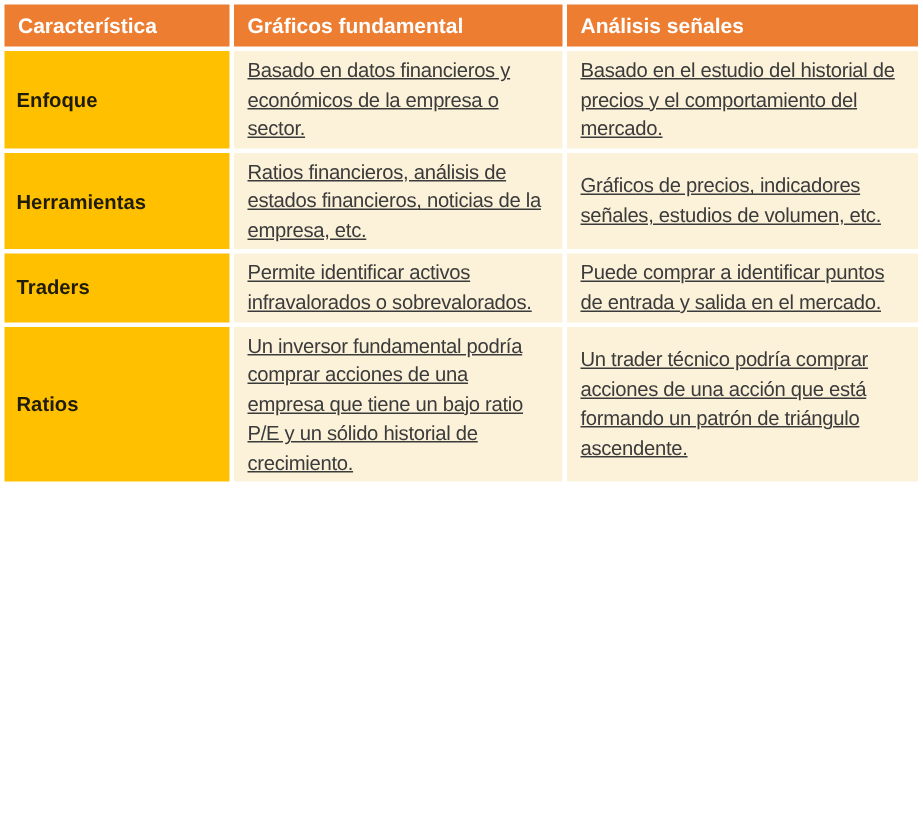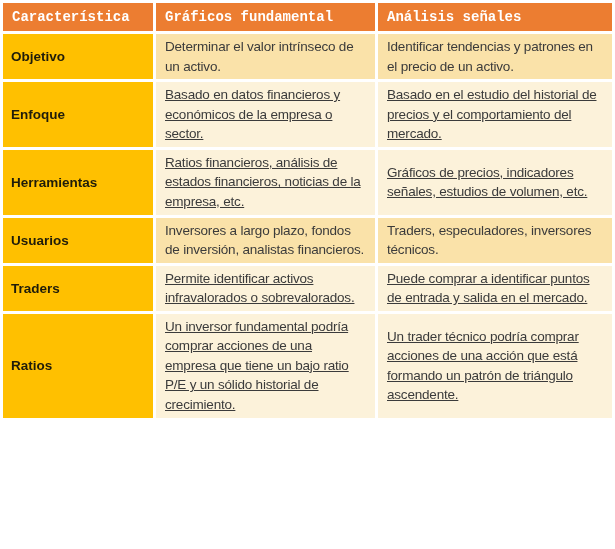--- a/index.html
+++ b/index.html
@@ -29,21 +29,20 @@
   col.c-tec{width:234px;}
   th,td{vertical-align:middle;text-align:left;}
   thead th{
     background:var(--header-bg);
     color:var(--header-ink);
     font-size:14px;
     font-weight:700;
     padding:4px 9px;
     height:20px;
     letter-spacing:0;
-    font-family:Liberation Mono, monospace;
   }
   tbody th.feature{
     background:var(--label-bg);
     color:var(--label-ink);
     font-size:13.5px;
     font-weight:700;
     padding:3px 2px 3px 8px;
     white-space:nowrap;
   }
   tbody td{
@@ -66,39 +65,29 @@
     <col class="c-tec">
   </colgroup>
   <thead>
     <tr>
       <th>Característica</th>
       <th>Gráficos fundamental</th>
       <th>Análisis señales</th>
     </tr>
   </thead>
   <tbody>
-    <tr class="band-a">
-      <th class="feature">Objetivo</th>
-      <td>Determinar el valor intrínseco de un activo.</td>
-      <td>Identificar tendencias y patrones en el precio de un activo.</td>
-    </tr>
     <tr class="band-b">
       <th class="feature">Enfoque</th>
       <td>Basado en datos financieros y económicos de la empresa o sector.</td>
       <td>Basado en el estudio del historial de precios y el comportamiento del mercado.</td>
     </tr>
     <tr class="band-b">
       <th class="feature">Herramientas</th>
       <td>Ratios financieros, análisis de estados financieros, noticias de la empresa, etc.</td>
       <td>Gráficos de precios, indicadores señales, estudios de volumen, etc.</td>
-    </tr>
-    <tr class="band-a">
-      <th class="feature">Usuarios</th>
-      <td>Inversores a largo plazo, fondos de inversión, analistas financieros.</td>
-      <td>Traders, especuladores, inversores técnicos.</td>
     </tr>
     <tr class="band-b">
       <th class="feature">Traders</th>
       <td>Permite identificar activos infravalorados o sobrevalorados.</td>
       <td>Puede comprar a identificar puntos de entrada y salida en el mercado.</td>
     </tr>
     <tr class="band-b">
       <th class="feature">Ratios</th>
       <td>Un inversor fundamental podría comprar acciones de una empresa que tiene un bajo ratio P/E y un sólido historial de crecimiento.</td>
       <td>Un trader técnico podría comprar acciones de una acción que está formando un patrón de triángulo ascendente.</td>

